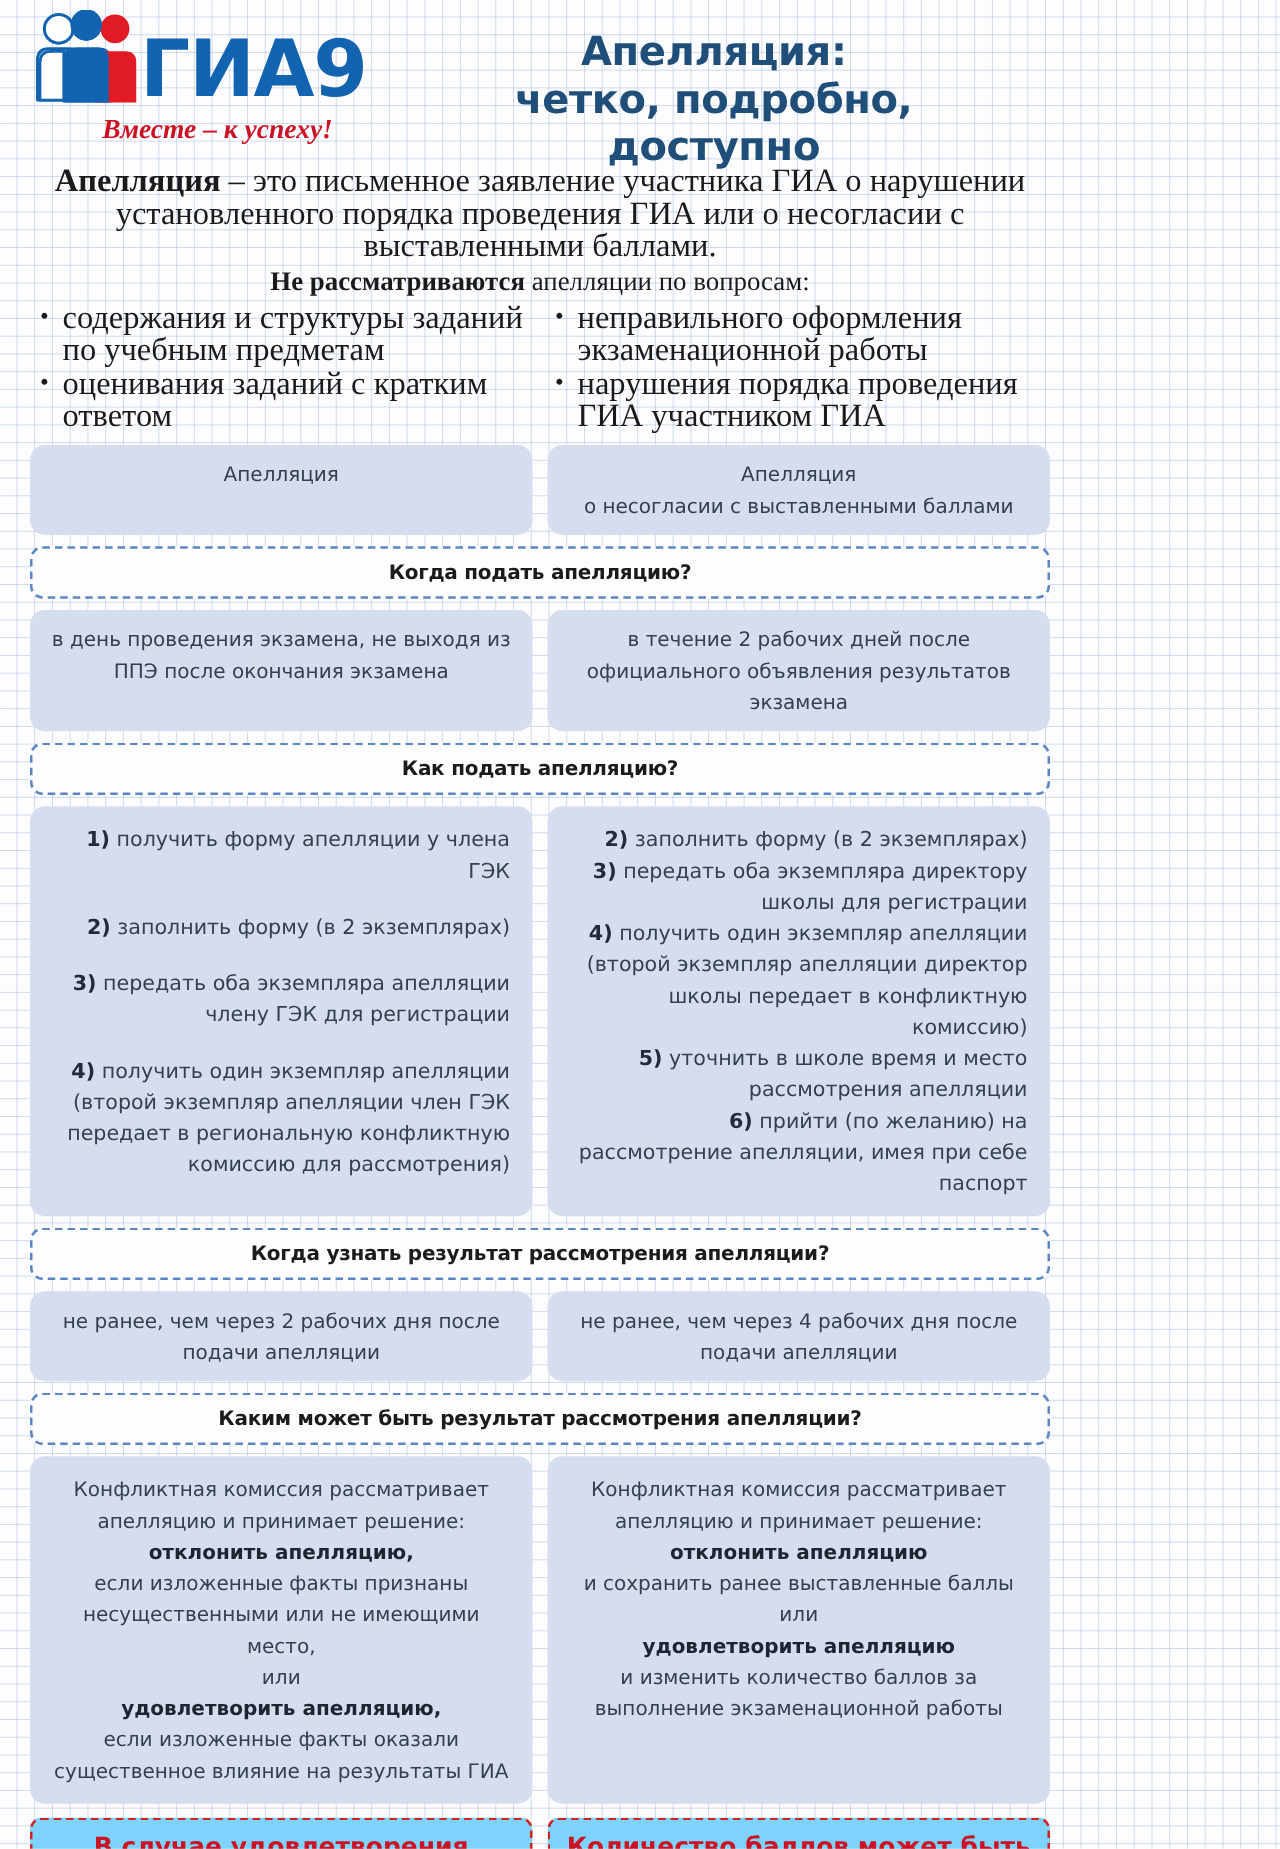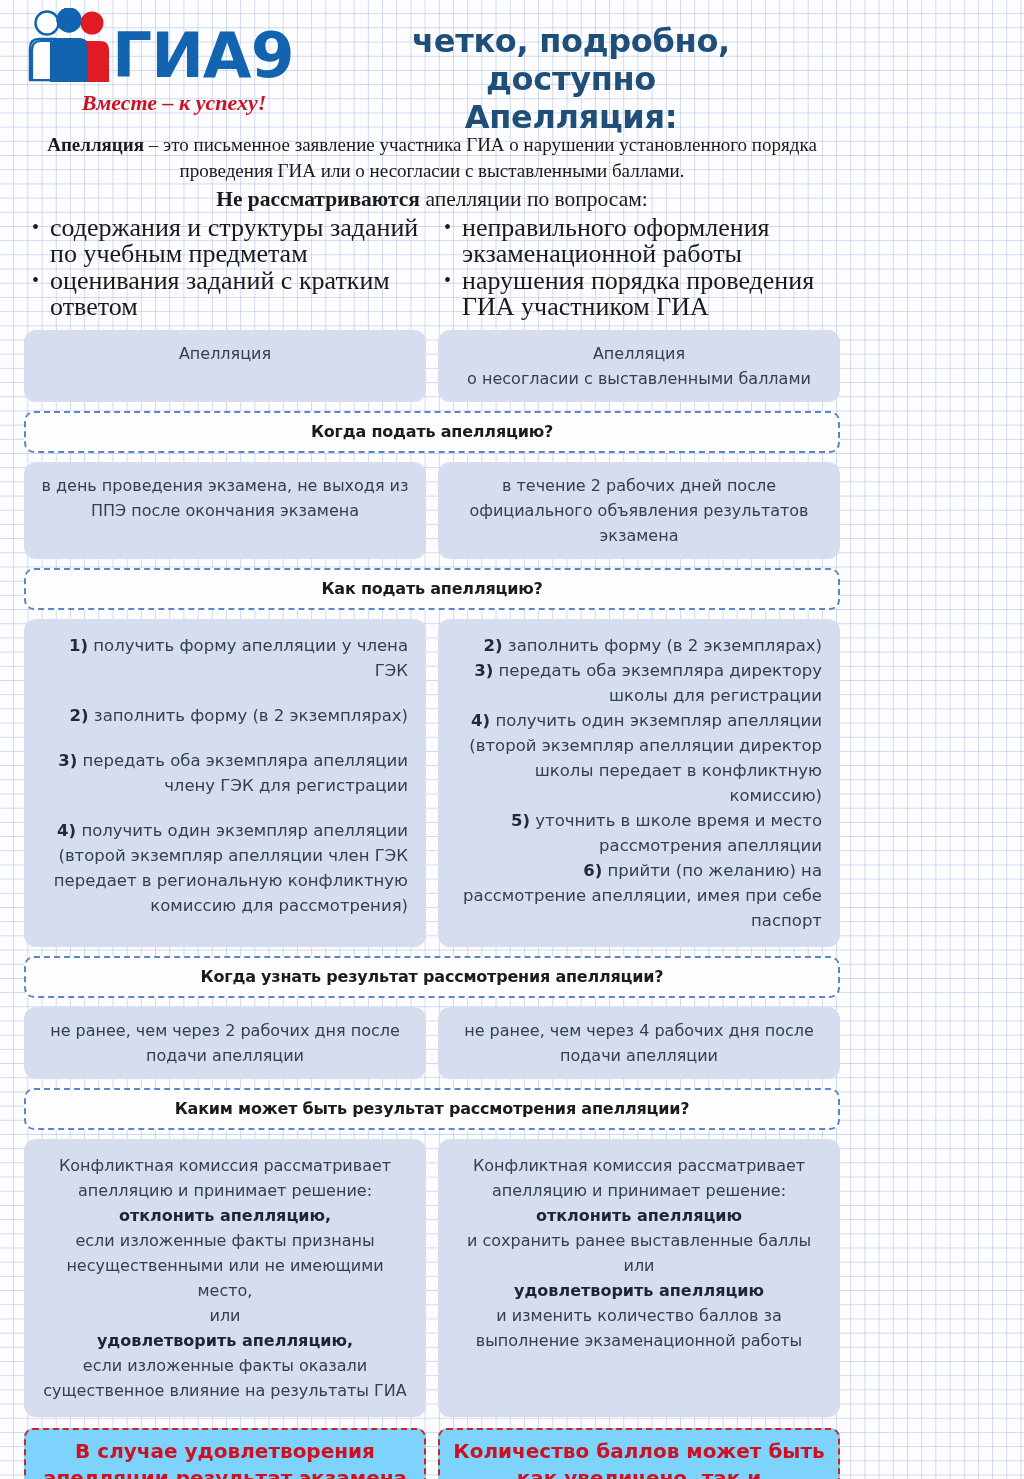--- a/index.html
+++ b/index.html
@@ -91,21 +91,21 @@
     line-height: 38px;
     color: #1f4e79;
     padding-top: 20px;
     padding-right: 22px;
     letter-spacing: -0.3px;
   }
 
   
   .intro {
     font-family: "Liberation Serif", serif;
-    font-size: 19px;
+    font-size: 26px;
     line-height: 26px;
     color: #1a1a1a;
     text-align: center;
     padding: 4px 8px 0 8px;
   }
   .intro b { font-weight: bold; }
   .intro-sub {
     font-family: "Liberation Serif", serif;
     font-size: 21.5px;
     line-height: 27px;
@@ -246,22 +246,22 @@
 
             <path d="M8 72 L8 42 Q8 33 17 33 L27 33 L27 72 Z" fill="#ffffff" stroke="#1263b0" stroke-width="2.2"></path>
           </svg>
         </div>
         <div class="logo-word">ГИА9</div>
       </div>
       <div class="logo-slogan">Вместе – к успеху!</div>
     </div>
 
     <div class="poster-title">
+      <div>Апелляция:</div>
       <div>четко, подробно, доступно</div>
-      <div>Апелляция:</div>
     </div>
   </div>
 
   <div class="intro">
     <b>Апелляция</b>
     <span>– это письменное заявление участника ГИА о нарушении установленного порядка проведения ГИА или о несогласии с выставленными баллами.</span>
   </div>
   <div class="intro-sub">
     <b>Не рассматриваются</b>
     <span>апелляции по вопросам:</span>

